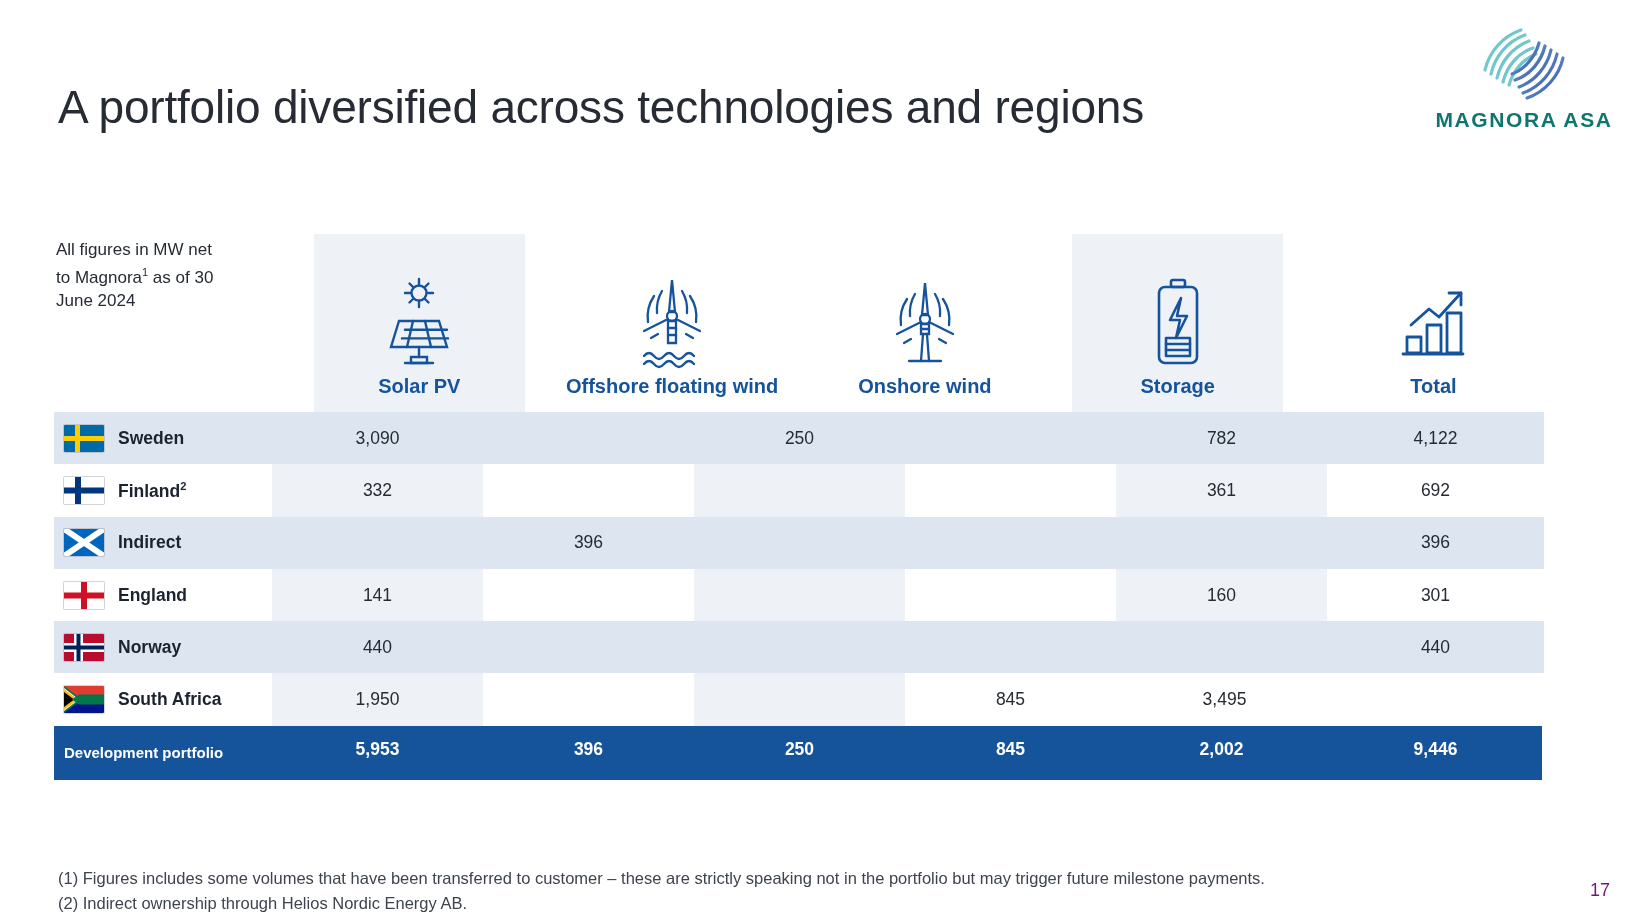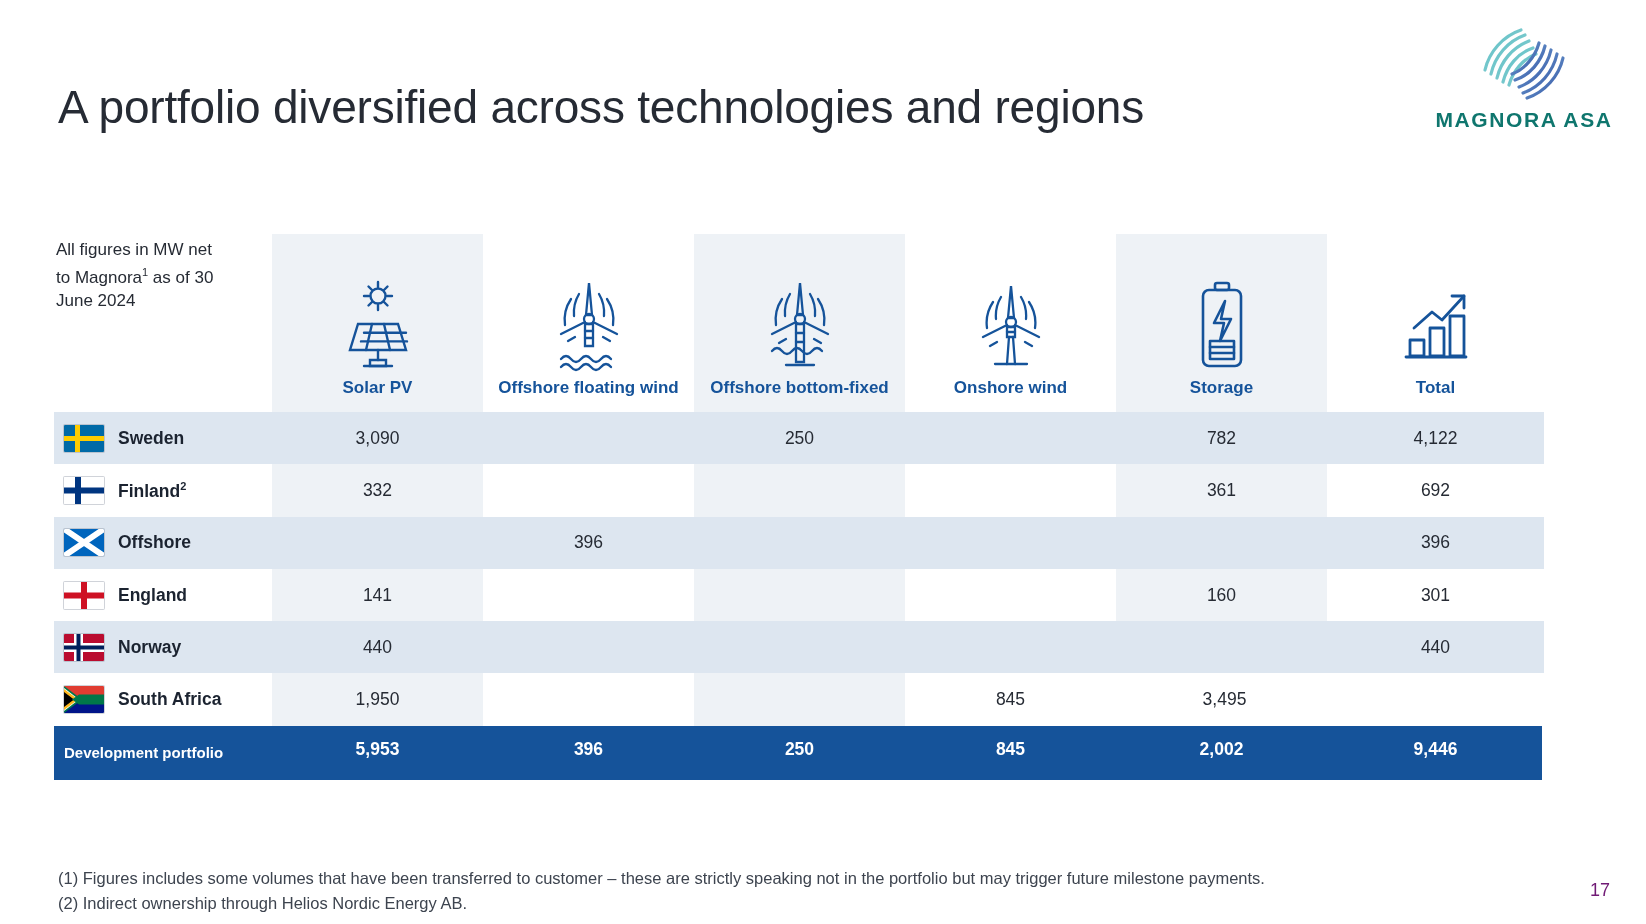--- a/index.html
+++ b/index.html
@@ -40,21 +40,21 @@
 
   
   .hrow { height: 178px; justify-content: space-between; }
   .hcell {
     display: flex; flex-direction: column;
     align-items: center; justify-content: flex-end;
     padding-bottom: 14px; height: 178px;
   }
   .hicon { height: 104px; display: flex; align-items: center; justify-content: center; }
   .hlabel {
-    font-size: 17px; font-weight: 700; color: #15539a;
+    font-size: 20px; font-weight: 700; color: #15539a;
     text-align: center; white-space: nowrap;
   }
   .caption {
     font-size: 17px; line-height: 23px; color: #262b34;
     padding: 4px 18px 0 2px;
   }
   .caption sup { font-size: 11px; }
 
   
   .drow { height: 52.3px; }
@@ -172,37 +172,20 @@
             <path d="M34 47h8v22h-8z"></path>
             <path d="M34 54h8M34 61h8"></path>
             <path d="M24 60 l-7 4 M52 60 l7 4"></path>
             <path d="M10 82 q5-6 10 0 t10 0 t10 0 t10 0 t10 0"></path>
             <path d="M10 90 q5-6 10 0 t10 0 t10 0 t10 0 t10 0"></path>
           </svg>
         </div>
         <div class="hlabel">Offshore floating wind</div>
       </div>
 
-      <div class="c-data hcell tint">
-        <div class="hicon">
-          <svg width="76" height="98" viewBox="0 0 76 98" fill="none" stroke="#15539a" stroke-width="2.3" stroke-linecap="round">
-            <path d="M38 6 L35 38 L41 38 Z"></path>
-            <circle cx="38" cy="42" r="5"></circle>
-            <path d="M34 45 L10 57 M42 45 L66 57"></path>
-            <path d="M20 22 q-8 12-6 26 M56 22 q8 12 6 26"></path>
-            <path d="M28 17 q-6 10-5 22 M48 17 q6 10 5 22"></path>
-            <path d="M34 47h8v38h-8z"></path>
-            <path d="M34 56h8M34 65h8"></path>
-            <path d="M24 62 l-7 4 M52 62 l7 4"></path>
-            <path d="M10 74 q5-6 10 0 t10 0 t10 0 t10 0 t10 0"></path>
-            <path d="M24 88h28"></path>
-          </svg>
-        </div>
-        <div class="hlabel">Offshore bottom-fixed</div>
-      </div>
 
       <div class="c-data hcell plain">
         <div class="hicon">
           <svg width="76" height="96" viewBox="0 0 76 96" fill="none" stroke="#15539a" stroke-width="2.3" stroke-linecap="round">
             <path d="M38 8 L35 40 L41 40 Z"></path>
             <circle cx="38" cy="44" r="5"></circle>
             <path d="M34 47 L10 59 M42 47 L66 59"></path>
             <path d="M20 24 q-8 12-6 26 M56 24 q8 12 6 26"></path>
             <path d="M28 19 q-6 10-5 22 M48 19 q6 10 5 22"></path>
             <path d="M34 49h8v10h-8z"></path>
@@ -282,21 +265,21 @@
     </div>
 
     <div class="row drow alt">
       <div class="c-label namecell zebra">
         <span class="flag">
           <svg width="40" height="27" viewBox="0 0 40 27">
               <rect width="40" height="27" fill="#0065bd"></rect>
               <path d="M0 0 L40 27 M40 0 L0 27" stroke="#fff" stroke-width="6"></path>
             </svg>
         </span>
-        <span class="cname">Offshore</span>
+        <span class="cname">Indirect</span>
       </div>
       <div class="c-data dcell zebra tint"></div>
       <div class="c-data dcell zebra plain">396</div>
       <div class="c-data dcell zebra tint"></div>
       <div class="c-data dcell zebra plain"></div>
       <div class="c-data dcell zebra tint"></div>
       <div class="c-total dcell zebra plain">396</div>
     </div>
 
     <div class="row drow">

